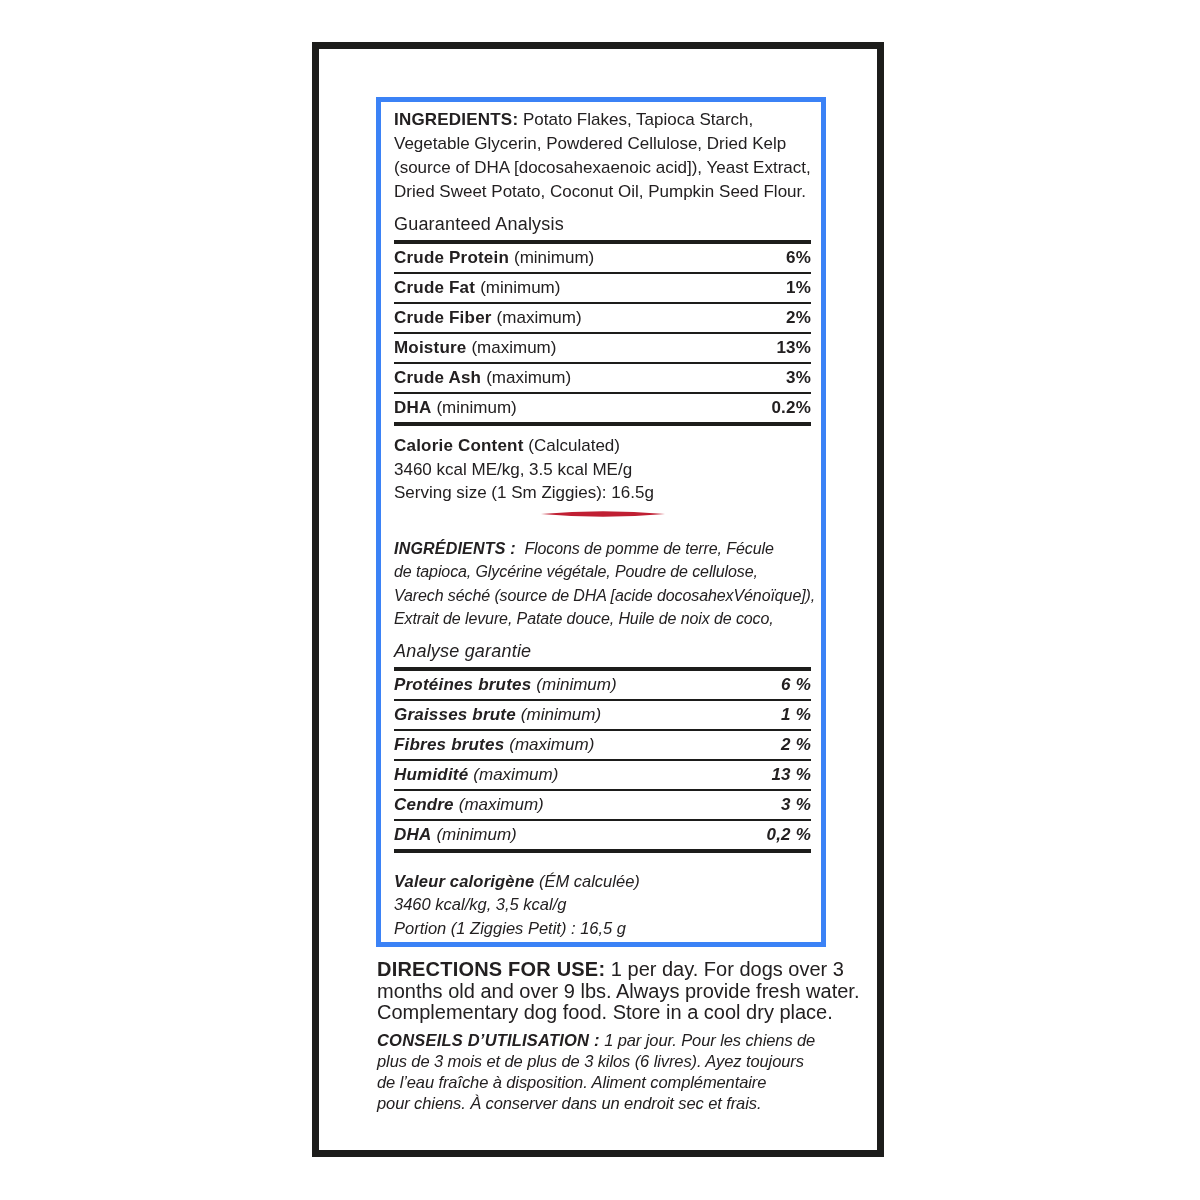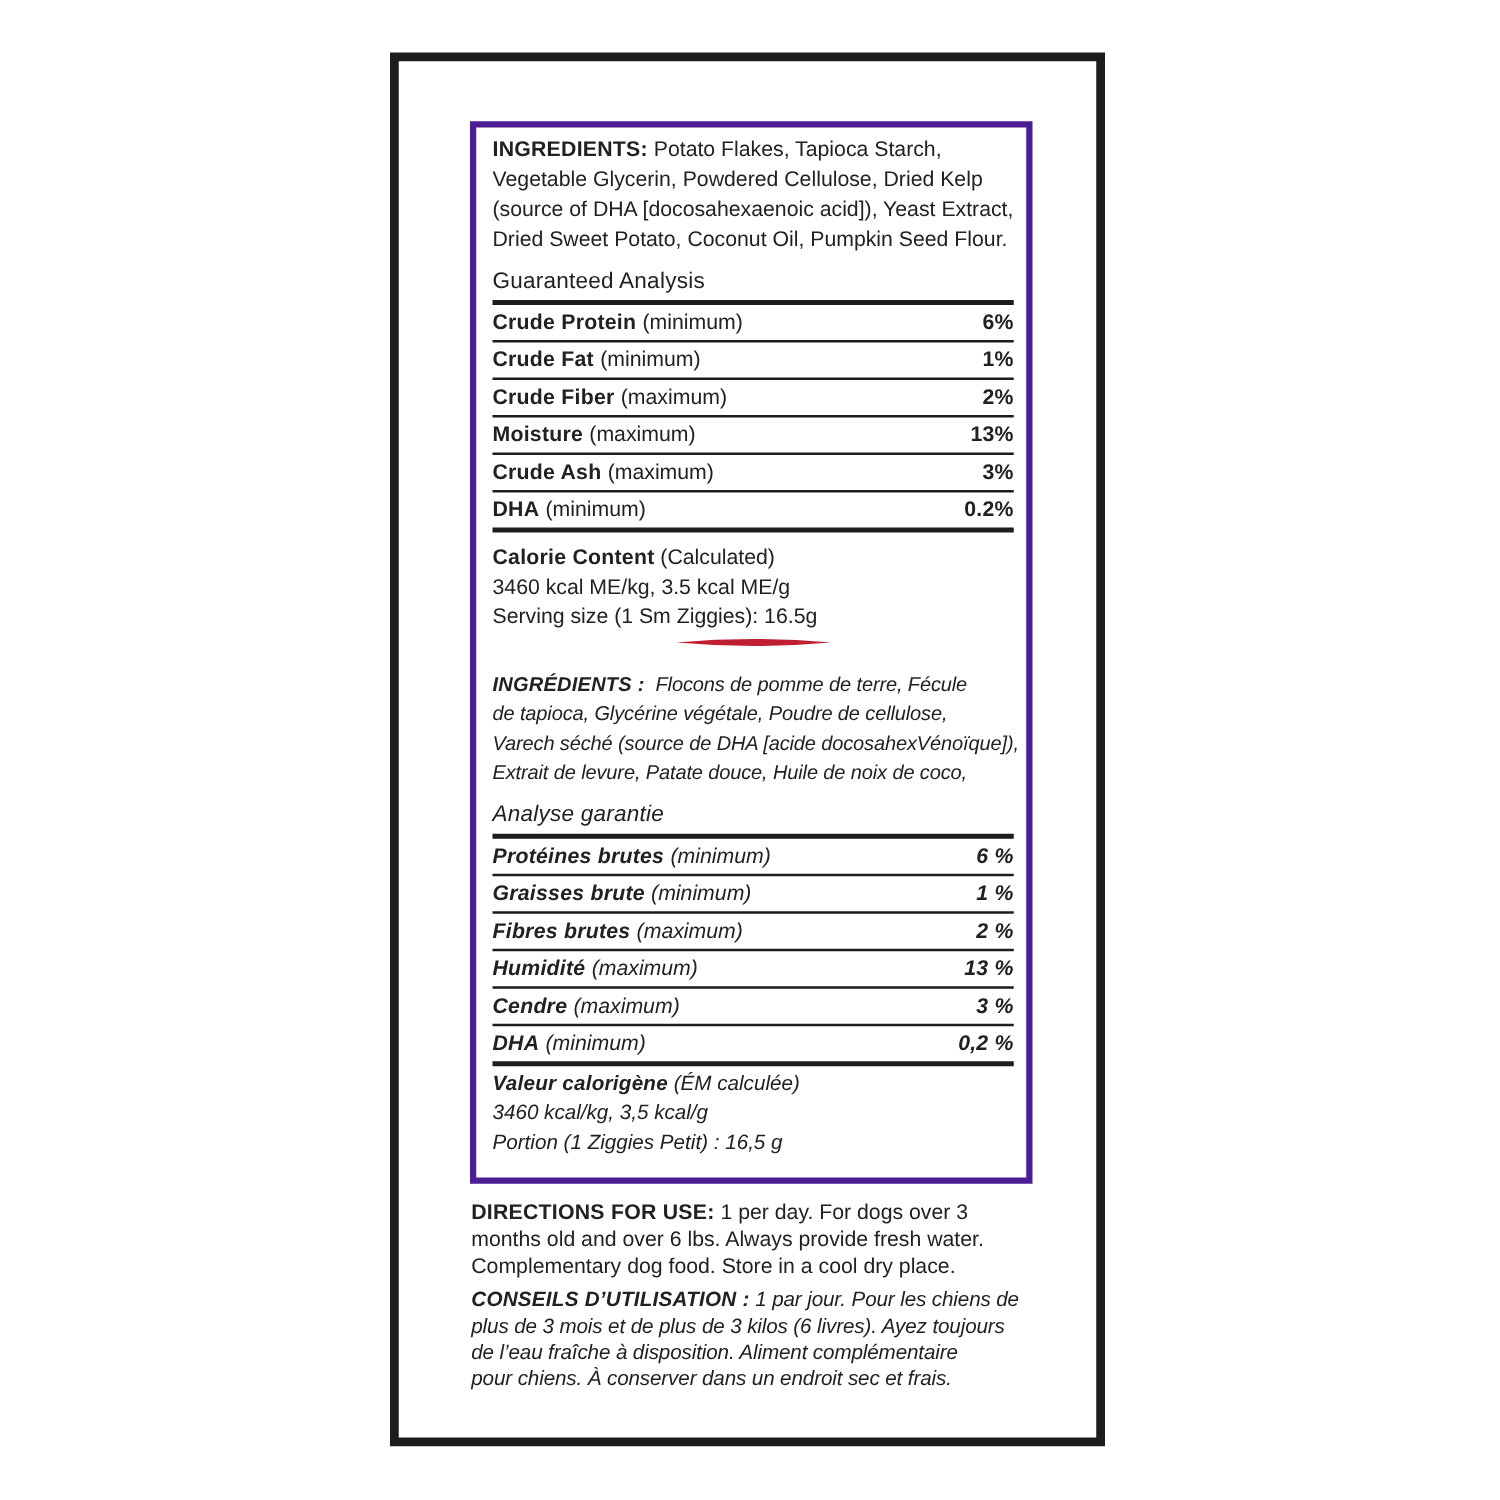--- a/index.html
+++ b/index.html
@@ -8,21 +8,21 @@
     background:#ffffff; color:#232021;
     font-family:"Liberation Sans", sans-serif;
     -webkit-font-smoothing:antialiased;
   }
   .outer-frame {
     position:absolute; left:312px; top:42px; width:572px; height:1115px;
     border:7px solid #1d1d1b; box-sizing:border-box;
   }
   .panel {
     position:absolute; left:376px; top:97px; width:450px; height:850px;
-    border:5px solid #4c1d95; box-sizing:border-box;
+    border:5px solid #3b82f6; box-sizing:border-box;
     padding:6px 10px 0 13px; overflow:hidden;
   }
   .para { margin:0; font-size:17px; line-height:24px; }
   .para .line { display:block; white-space:nowrap; }
   .para-fr { font-style:italic; font-size:16px; line-height:23.5px; letter-spacing:-0.1px; margin-top:17px; }
   .lbl { font-weight:bold; letter-spacing:0.2px; }
   .table-heading {
     margin:9px 0 0 0; font-size:18px; font-weight:normal; letter-spacing:0.2px;
     padding:1px 0 5px 0; border-bottom:4px solid #1d1d1b;
   }
@@ -31,24 +31,24 @@
     display:flex; align-items:center; justify-content:space-between;
     height:28px; border-bottom:2px solid #1d1d1b; font-size:17px;gap:18px;
   }
   .ga-table .row:last-child { border-bottom-width:4px; }
   .row .name { font-weight:bold; letter-spacing:0.2px; }
   .row .qual { margin-left:5px; }
   .row .val { font-weight:bold; letter-spacing:0.2px; }
   .fr-table { font-style:italic; }
   .cal-block { margin-top:8px; font-size:17px; line-height:23.5px; }
   .cal-block .line { display:block; white-space:nowrap; }
-  .cal-fr { margin-top:3px; font-style:italic; font-size:16.5px; }
+  .cal-fr { margin-top:17px; font-style:italic; font-size:16.5px; }
   .swoosh-wrap { margin:4px 0 0 0; text-align:center; height:11px; line-height:0; }
   .directions {
-    position:absolute; margin:0; font-size:17px; line-height:21.5px; width:470px;
+    position:absolute; margin:0; font-size:20px; line-height:21.5px; width:470px;
   }
   .directions .line { display:block; white-space:nowrap; }
   .directions-en { left:377px; top:959px; }
   .directions-fr { left:377px; top:1030px; font-style:italic; font-size:16.5px; letter-spacing:-0.1px; line-height:21px; }
 </style>
 </head>
 <body>
 
 <div class="outer-frame"></div>
 
@@ -141,21 +141,21 @@
   <div class="cal-block cal-fr">
     <span class="line"><span class="lbl">Valeur calorigène</span> <span>(ÉM calculée)</span></span>
     <span class="line">3460 kcal/kg, 3,5 kcal/g</span>
     <span class="line">Portion (1 Ziggies Petit) : 16,5 g</span>
   </div>
 
 </div>
 
 <p class="directions directions-en">
   <span class="line"><span class="lbl">DIRECTIONS FOR USE:</span> <span>1 per day. For dogs over 3</span></span>
-  <span class="line">months old and over 6 lbs. Always provide fresh water.</span>
+  <span class="line">months old and over 9 lbs. Always provide fresh water.</span>
   <span class="line">Complementary dog food. Store in a cool dry place.</span>
 </p>
 
 <p class="directions directions-fr">
   <span class="line"><span class="lbl">CONSEILS D’UTILISATION :</span> <span>1 par jour. Pour les chiens de</span></span>
   <span class="line">plus de 3 mois et de plus de 3 kilos (6 livres). Ayez toujours</span>
   <span class="line">de l’eau fraîche à disposition. Aliment complémentaire</span>
   <span class="line">pour chiens. À conserver dans un endroit sec et frais.</span>
 </p>
 

